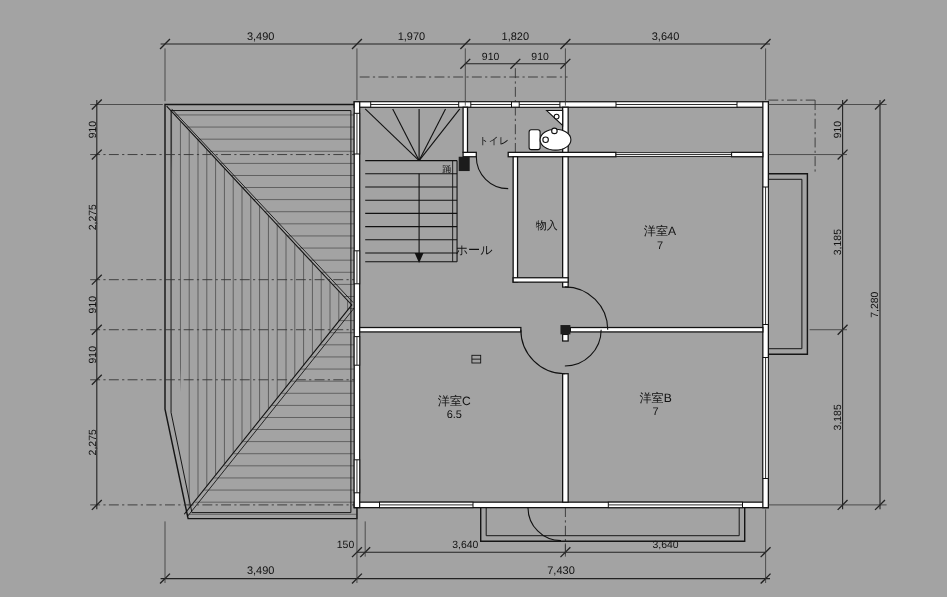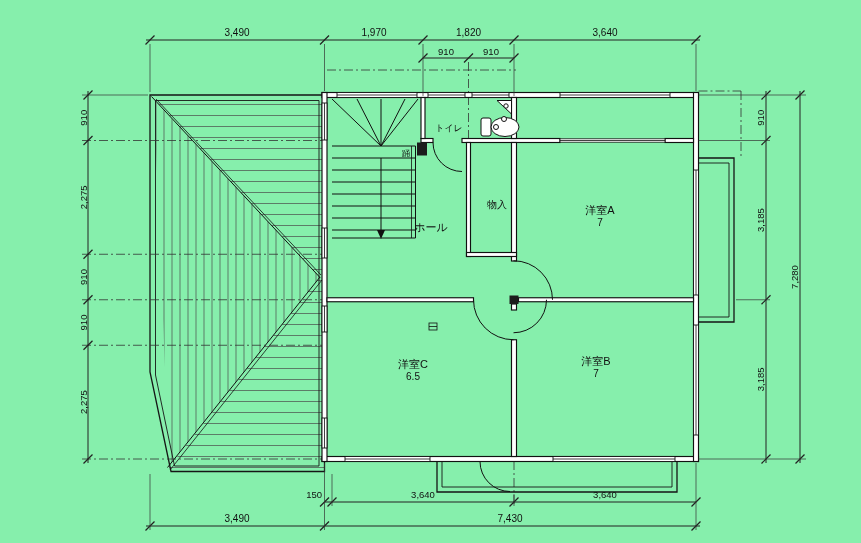--- a/index.html
+++ b/index.html
@@ -1,16 +1,16 @@
 <!DOCTYPE html>
 <html><head>
 <meta charset="utf-8">
 <style>
   html,body{margin:0;padding:0;background:#ffffff;}
-  .stage{position:relative;width:861px;height:543px;background:#86efac;overflow:hidden;
+  .stage{position:relative;width:861px;height:543px;background:#a3a3a3;overflow:hidden;
          font-family:"Liberation Sans",sans-serif;}
   svg text{font-family:"Liberation Sans","DejaVu Sans",sans-serif;fill:#111;}
   .w   {fill:#fff;stroke:#111;stroke-width:1.15;}
   .blk {fill:#1c1c1c;stroke:none;}
   .ln  {stroke:#111;stroke-width:1;fill:none;}
   .ln2 {stroke:#111;stroke-width:0.8;fill:none;}
   .thin{stroke:#333;stroke-width:0.7;fill:none;}
   .dim {stroke:#222;stroke-width:1;fill:none;}
   .tick{stroke:#222;stroke-width:1.2;fill:none;}
   .dd  {stroke:#333;stroke-width:0.8;fill:none;stroke-dasharray:9 3 2 3;}

